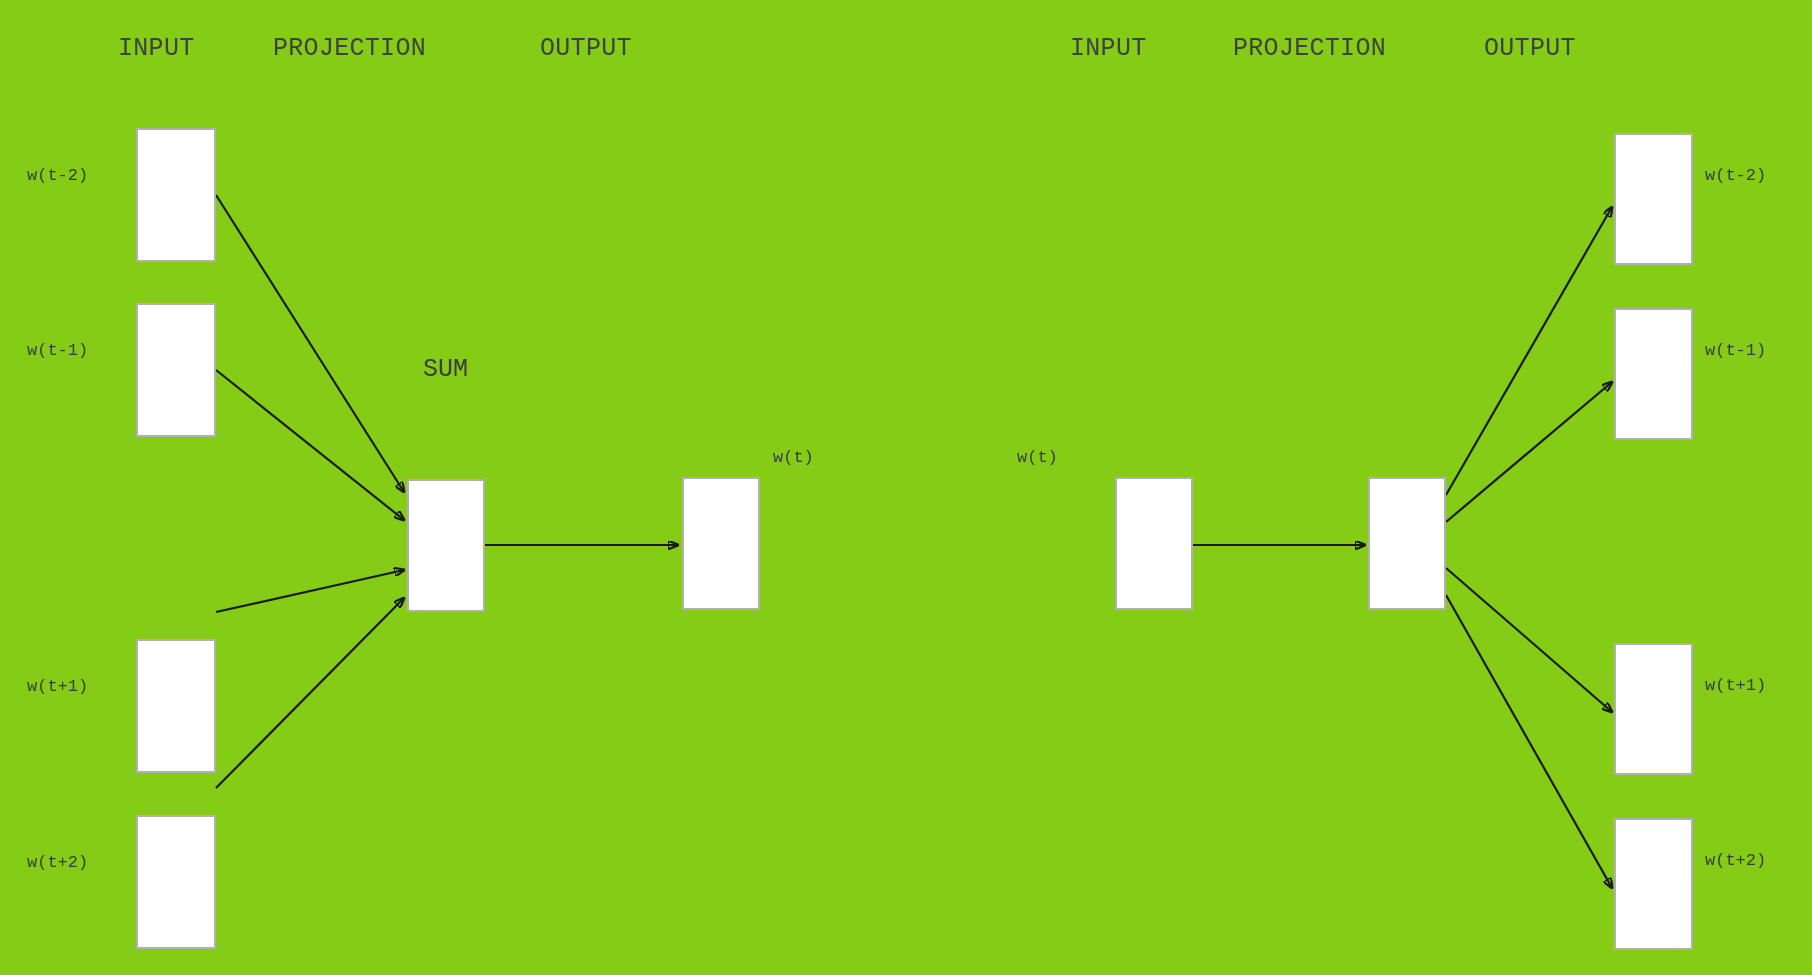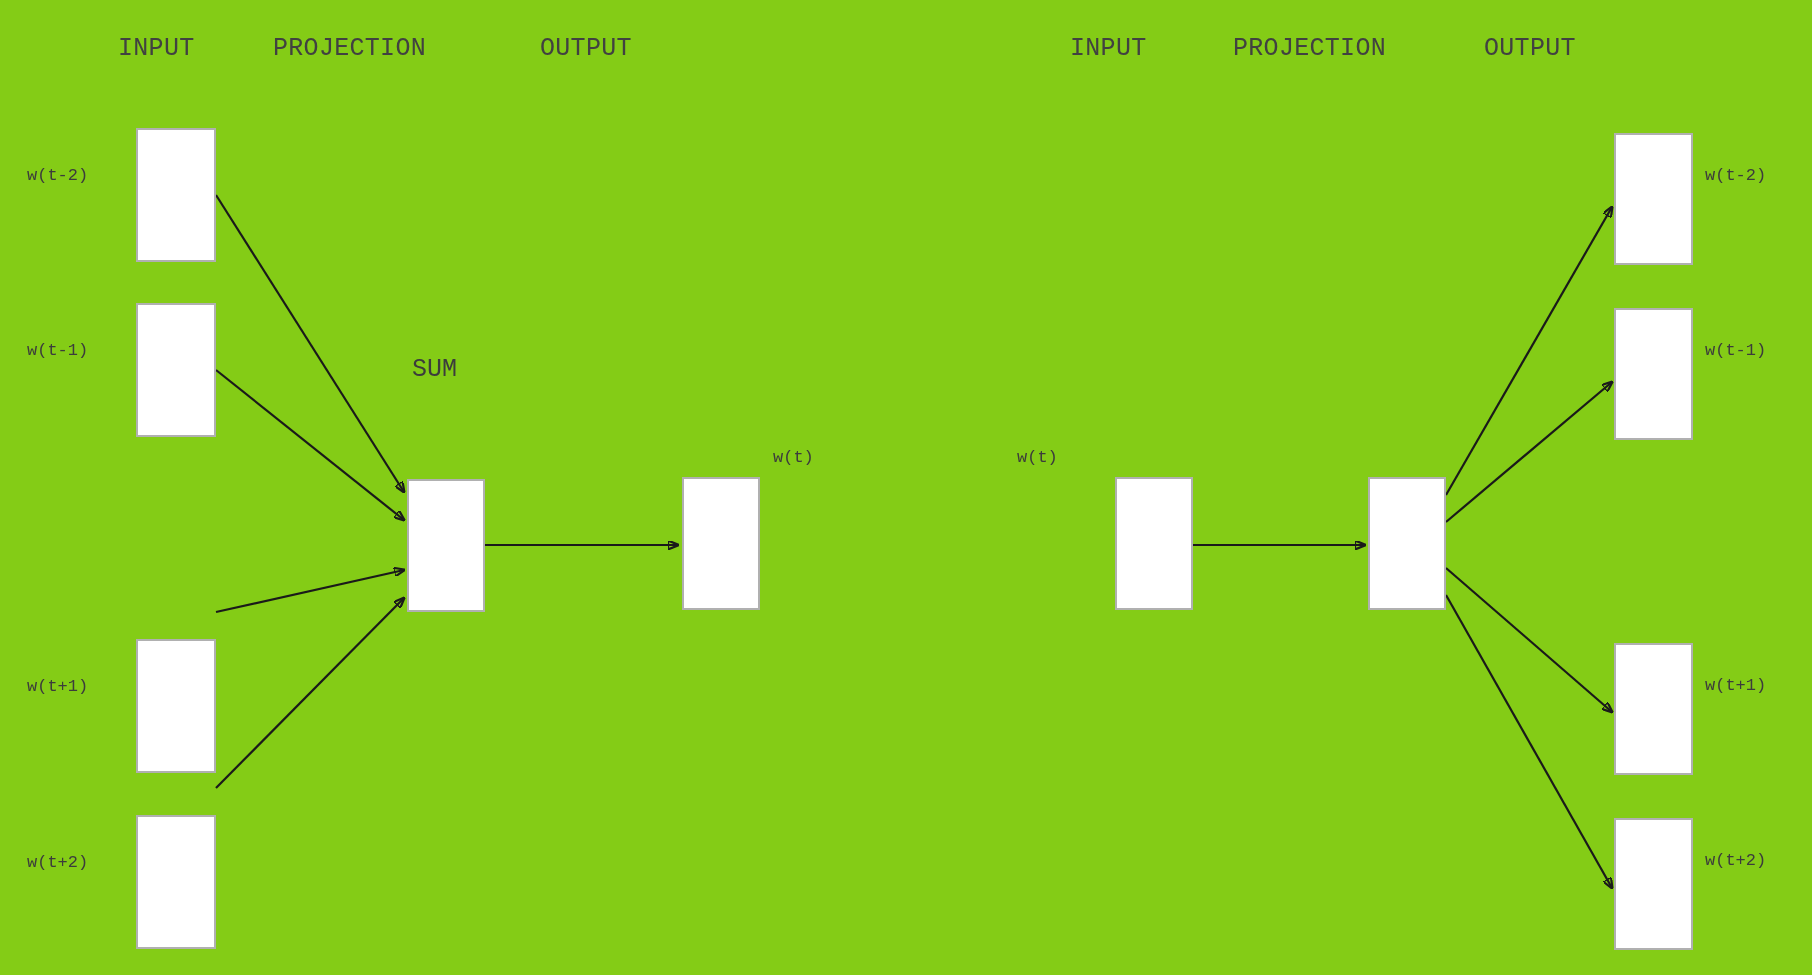--- a/index.html
+++ b/index.html
@@ -94,21 +94,21 @@
 
     <div class="node-box" style="left:136px; top:303px; width:80px; height:134px;"></div>
     <div class="node-label" style="left:27px; top:341px;">w(t-1)</div>
 
     <div class="node-box" style="left:136px; top:639px; width:80px; height:134px;"></div>
     <div class="node-label" style="left:27px; top:677px;">w(t+1)</div>
 
     <div class="node-box" style="left:136px; top:815px; width:80px; height:134px;"></div>
     <div class="node-label" style="left:27px; top:853px;">w(t+2)</div>
 
-    <div class="sum-label" style="left:412px; top:355px;">SUM</div>
+    <div class="sum-label" style="left:423px; top:355px;">SUM</div>
     <div class="node-box" style="left:407px; top:479px; width:78px; height:133px;"></div>
 
     <div class="node-box" style="left:682px; top:477px; width:78px; height:133px;"></div>
     <div class="node-label" style="left:773px; top:448px;">w(t)</div>
   </div>
 
   <div>
 
     <div class="col-header" style="left:1070px; top:34px;">INPUT</div>
     <div class="col-header" style="left:1233px; top:34px;">PROJECTION</div>

